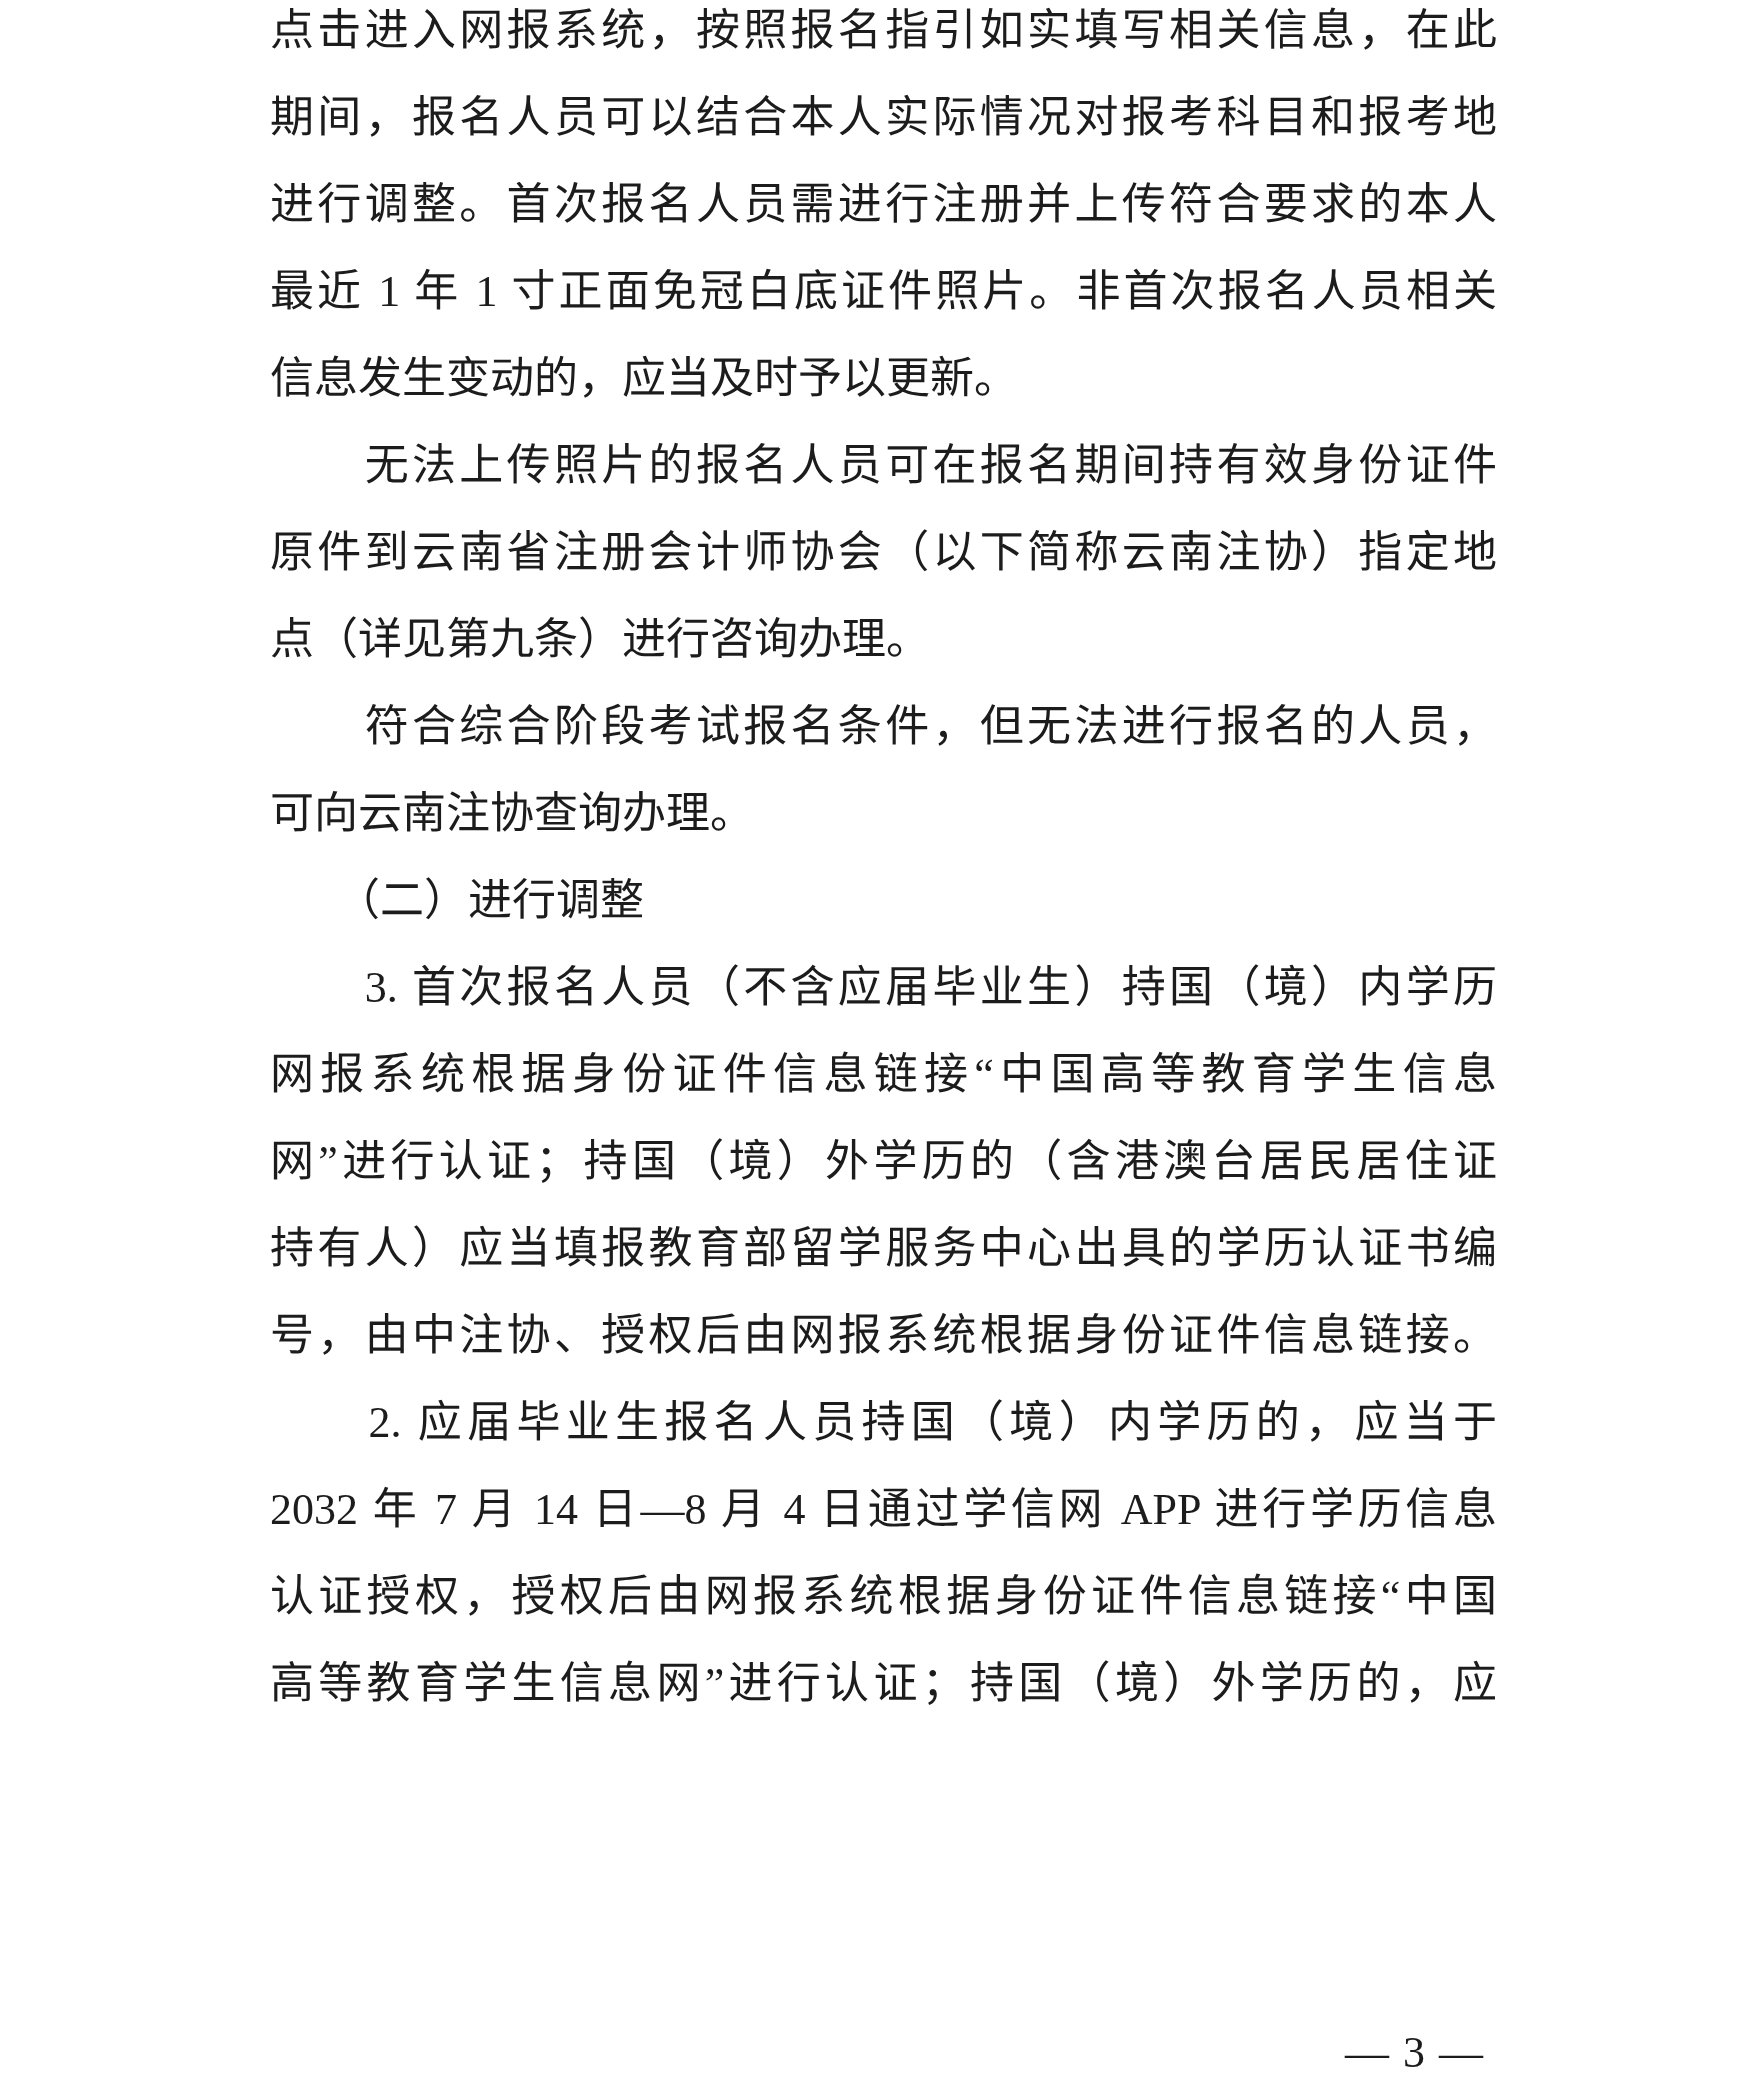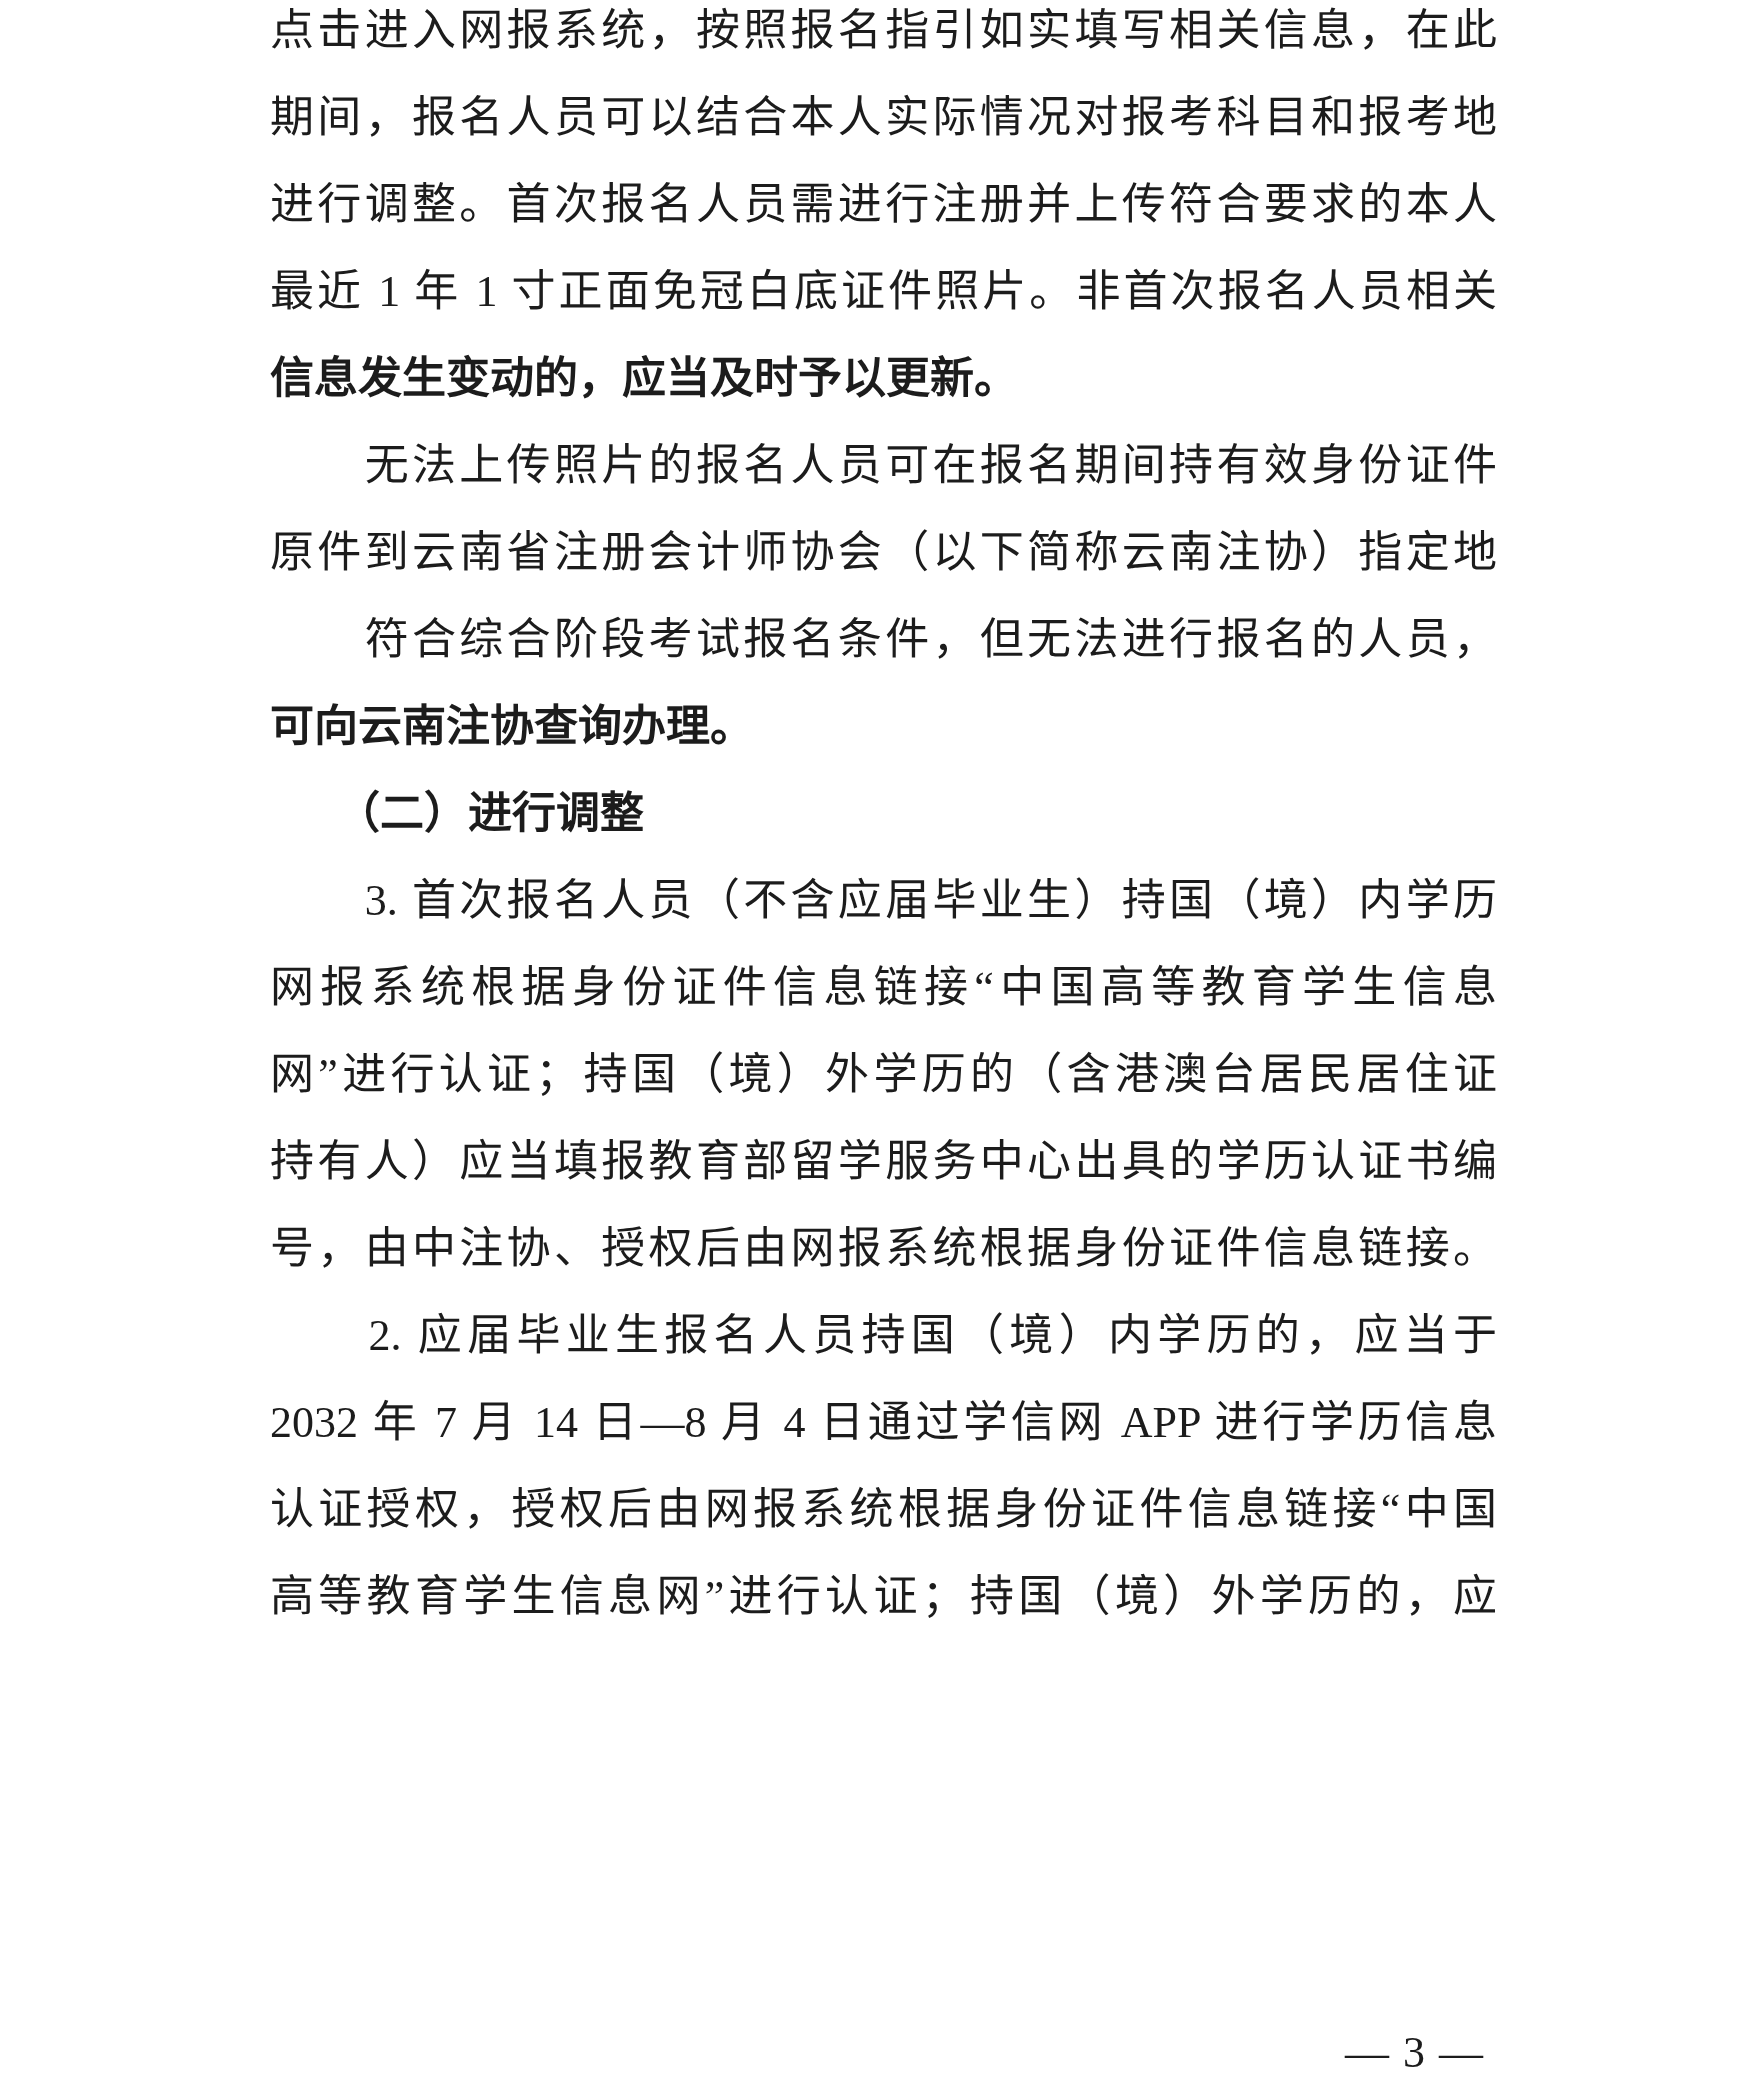--- a/index.html
+++ b/index.html
@@ -34,21 +34,20 @@
   .line {
     height: 87px;
     text-align: justify;
     text-align-last: justify;
     text-justify: inter-character;
     overflow: visible;
   }
   .line.short {
     text-align: center;
     text-align-last: left;
-    font-weight: bold;
   }
   .page-footer {
     position: absolute;
     left: 1345px;
     top: 2027px;
     font-size: 44px;
     line-height: 52px;
     color: #1c1c1c;
     letter-spacing: 1.5px;
     white-space: nowrap;
@@ -59,20 +58,21 @@
 
 <div class="sheet">
   <div class="text-block">
     <div class="line">点击进入网报系统，按照报名指引如实填写相关信息，在此</div>
     <div class="line">期间，报名人员可以结合本人实际情况对报考科目和报考地</div>
     <div class="line">进行调整。首次报名人员需进行注册并上传符合要求的本人</div>
     <div class="line">最近 1 年 1 寸正面免冠白底证件照片。非首次报名人员相关</div>
     <div class="line short">信息发生变动的，应当及时予以更新。</div>
     <div class="line">　　无法上传照片的报名人员可在报名期间持有效身份证件</div>
     <div class="line">原件到云南省注册会计师协会（以下简称云南注协）指定地</div>
+    <div class="line short">点（详见第九条）进行咨询办理。</div>
     <div class="line">　　符合综合阶段考试报名条件，但无法进行报名的人员，</div>
     <div class="line short">可向云南注协查询办理。</div>
     <div class="line short">　　（二）进行调整</div>
     <div class="line">　　3. 首次报名人员（不含应届毕业生）持国（境）内学历</div>
     <div class="line">网报系统根据身份证件信息链接“中国高等教育学生信息</div>
     <div class="line">网”进行认证；持国（境）外学历的（含港澳台居民居住证</div>
     <div class="line">持有人）应当填报教育部留学服务中心出具的学历认证书编</div>
     <div class="line">号，由中注协、授权后由网报系统根据身份证件信息链接。</div>
     <div class="line">　　2. 应届毕业生报名人员持国（境）内学历的，应当于</div>
     <div class="line">2032 年 7 月 14 日—8 月 4 日通过学信网 APP 进行学历信息</div>

